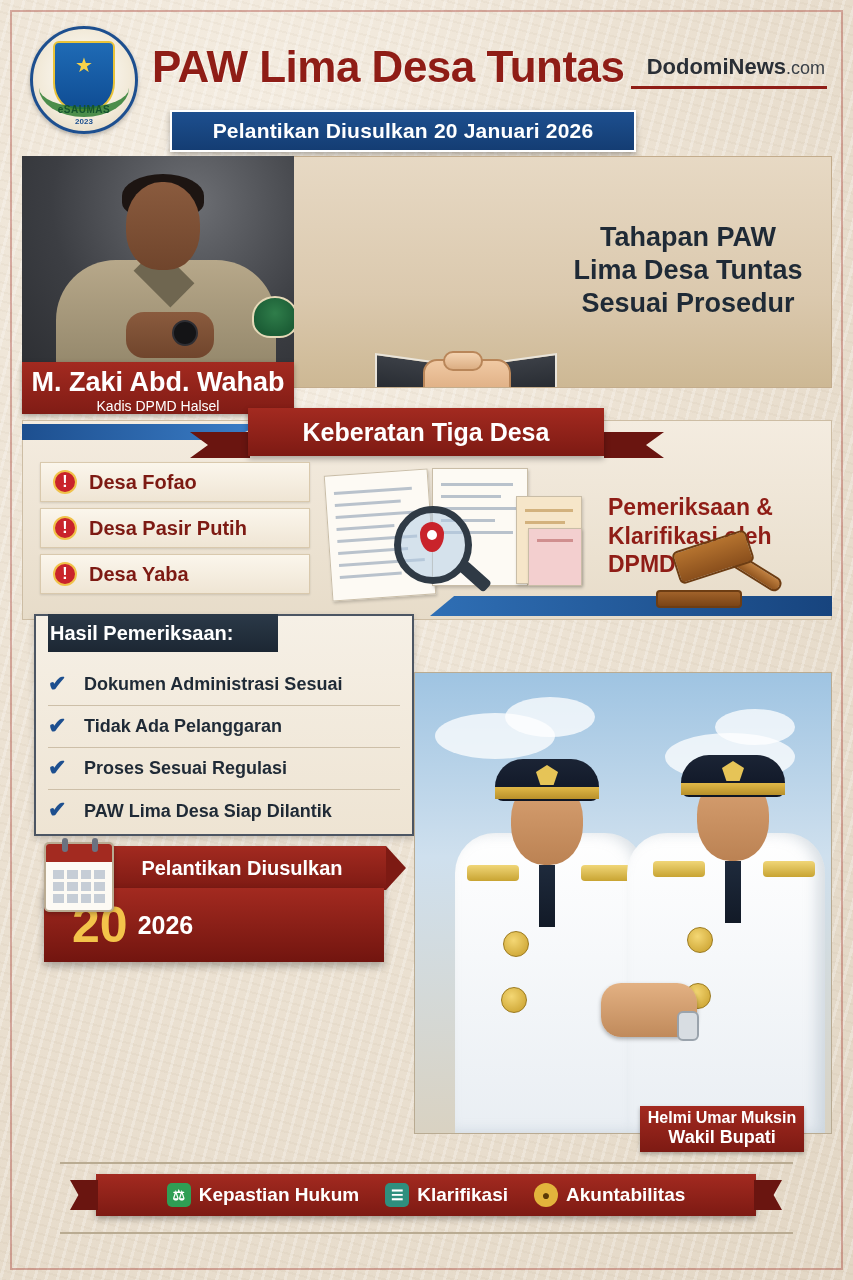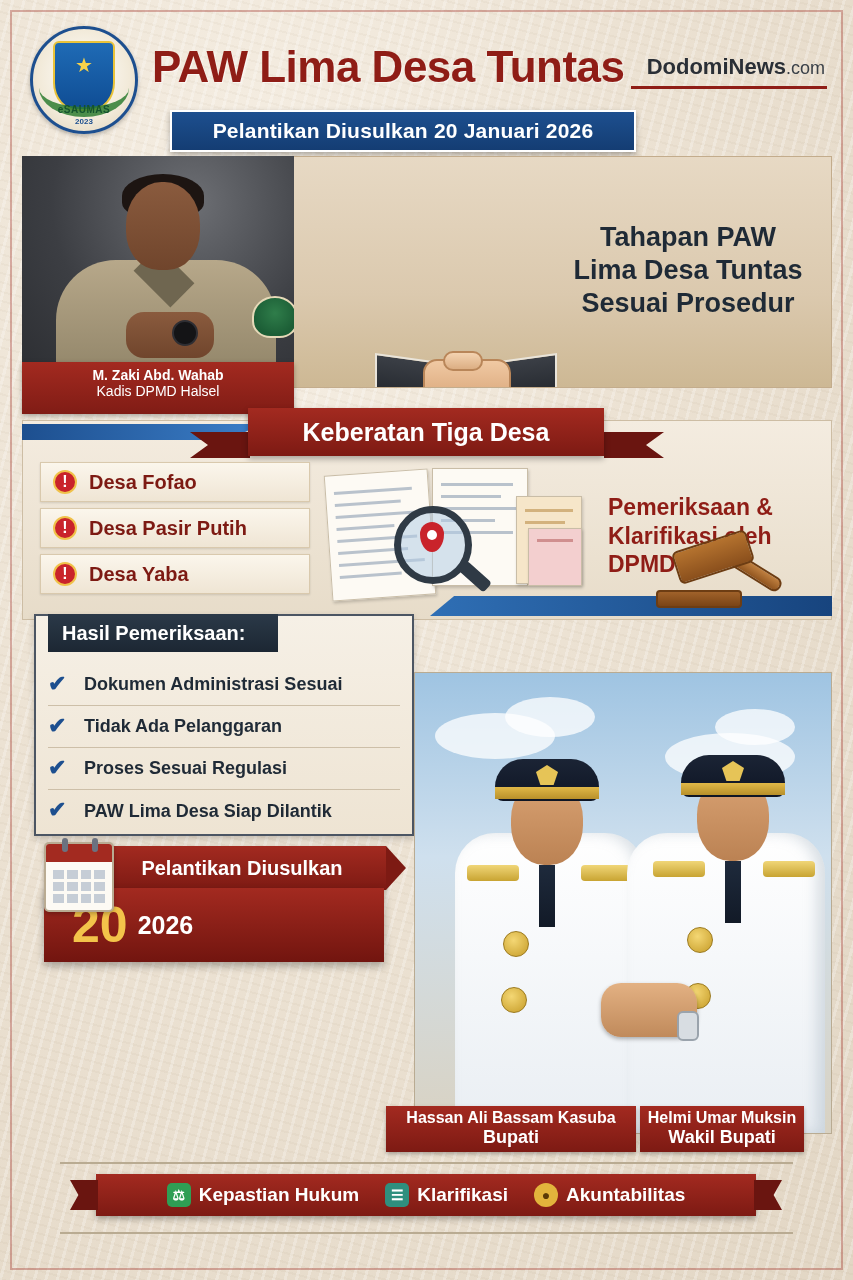--- a/index.html
+++ b/index.html
@@ -145,21 +145,21 @@
     border-radius: 50% 50% 40% 40%;
     background: radial-gradient(circle at 50% 40%, #2f7d4a 0%, #1c5e36 70%);
     border: 2px solid #e6d9b8;
   }
   .namebar {
     position: absolute; left: 22px; top: 362px; width: 272px; height: 52px;
     background: linear-gradient(180deg,#a32a20 0%, #801c15 100%);
     color: #fff; text-align: center; padding-top: 5px;
     box-shadow: 0 2px 5px rgba(0,0,0,.3);
   }
-  .namebar .n1 { font-size: 14px; font-weight: bold; }
+  .namebar .n1 { font-size: 27px; font-weight: bold; }
   .namebar .n2 { font-size: 14px; }
 
   .handshake {
     position: absolute; left: 348px; top: 180px; width: 190px; height: 100px;
   }
   .hs-sleeve-l, .hs-sleeve-r {
     position: absolute; top: 20px; width: 58px; height: 46px;
     background: linear-gradient(180deg,#3b3f46 0%, #22262c 100%);
     border: 2px solid #e9e4da;
   }
@@ -289,21 +289,21 @@
   
   .hasil-box {
     position: absolute; left: 34px; top: 614px; width: 380px; height: 222px;
     background: linear-gradient(180deg,#f6f0e6 0%, #eee4d3 100%);
     border: 2px solid #4b5563;
     box-shadow: 0 3px 7px rgba(0,0,0,.18);
   }
   .hasil-head {
     position: absolute; left: 48px; top: 614px; width: 230px; height: 38px;
     background: linear-gradient(180deg,#2b3948 0%, #1c2733 100%);
-    display: flex; align-items: center; padding-left: 14px;
+    display: flex; align-items: center; padding-left: 2px;
   }
   .hasil-head span { color: #fff; font-size: 20px; font-weight: bold; }
   .hasil-list {
     position: absolute; left: 48px; top: 664px; width: 352px;
   }
   .hasil-item {
     display: flex; align-items: center; height: 42px;
     border-bottom: 1px solid #cdbfa8;
   }
   .hasil-item:last-child { border-bottom: none; }
@@ -658,24 +658,20 @@
       <div class="epa" style="left:40px;  bottom:256px;"></div>
       <div class="epa" style="left:150px; bottom:256px;"></div>
       <div class="medal" style="left:74px; bottom:180px;"></div>
       <div class="medal" style="left:72px; bottom:124px;"></div>
     </div>
 
     <div class="hands-join"></div>
     <div class="wrist-watch"></div>
   </div>
 
-  <div class="label-duo-l">
-    <div class="n1">Hassan Ali Bassam Kasuba</div>
-    <div class="n2">Bupati</div>
-  </div>
   <div class="label-duo-r">
     <div class="n1">Helmi Umar Muksin</div>
     <div class="n2">Wakil Bupati</div>
   </div>
 
   <div class="foot-rule" style="top:1162px"></div>
   <div class="foot-rule" style="top:1232px"></div>
   <div class="footer">
     <div class="foot-item">
       <div class="fi green">⚖</div>

